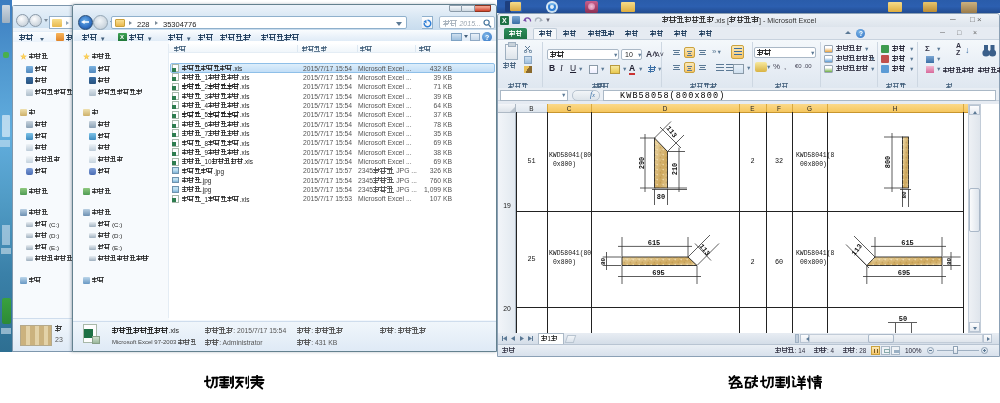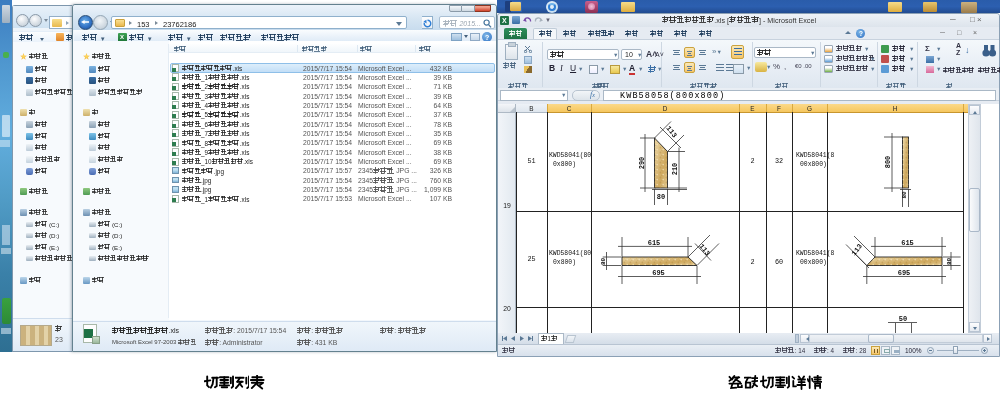--- a/index.html
+++ b/index.html
@@ -92,23 +92,23 @@
   <div style="width:13px;height:7px;background:linear-gradient(#f4f7fa,#cfd9e2);border:1px solid #8a9aa8;border-left:0"></div>
   <div style="width:16px;height:7px;background:linear-gradient(#f0a08c 20%,#d2442c);border:1px solid #8c3420;border-left:0;border-radius:0 0 2px 0"></div>
  </div>
  <div class="ab" style="left:5px;top:9.5px;width:15px;height:15px;border-radius:50%;background:radial-gradient(circle at 45% 38%,#6db2ea,#2f6fc2 60%,#1c4c8e);border:1px solid #2a4d74"></div>
  <div class="ab" style="left:8px;top:15px;width:8px;height:4px;background:#fff;clip-path:polygon(0 50%,45% 0,45% 30%,100% 30%,100% 70%,45% 70%,45% 100%)"></div>
  <div class="ab" style="left:20px;top:9.5px;width:15px;height:15px;border-radius:50%;background:radial-gradient(circle at 45% 38%,#f2f6f9,#ccd6df 65%,#b2c0cc);border:1px solid #93a5b4"></div>
  <div class="ab" style="left:37px;top:16px;width:0;height:0;border:3px solid transparent;border-top:4px solid #5b7995"></div>
  <div class="ab" style="left:38px;top:11px;width:296px;height:12.5px;background:#fff;border:1px solid #8fb0cc;border-radius:2px">
    <div class="ab" style="left:3px;top:2px;width:10px;height:8px;background:linear-gradient(#f9e093,#eab84e);border-radius:1px;border:1px solid #caa23e"></div>
    <div class="ab" style="left:17px;top:4px;width:0;height:0;border:2px solid transparent;border-left:3px solid #7c8b99"></div>
-   <span class="txt" style="left:25px;top:2.5px;font-size:7.5px;color:#222">153</span>
+   <span class="txt" style="left:25px;top:2.5px;font-size:7.5px;color:#222">228</span>
    <div class="ab" style="left:43px;top:4px;width:0;height:0;border:2px solid transparent;border-left:3px solid #7c8b99"></div>
-   <span class="txt" style="left:51px;top:2.5px;font-size:7.5px;color:#222">23762186</span>
+   <span class="txt" style="left:51px;top:2.5px;font-size:7.5px;color:#222">35304776</span>
    <div class="ab" style="right:4px;top:4.5px;width:0;height:0;border:3px solid transparent;border-top:4px solid #5b7995"></div>
  </div>
  <div class="ab" style="left:349px;top:11px;width:11px;height:12.5px;background:linear-gradient(#fefefe,#e8eef5);border:1px solid #8fb0cc;border-left:0">
    <svg class="ab" style="left:1px;top:2px" width="9" height="9" viewBox="0 0 9 9">
         <path d="M4.5 1.2a3.3 3.3 0 1 1-3.2 2.4" fill="none" stroke="#2f7fd6" stroke-width="1.4"></path>
         <path d="M0.5 2.6 L3.6 4.4 L3.4 0.8 Z" fill="#2f7fd6"></path>
       </svg>
  </div>
  <div class="ab" style="left:366px;top:11px;width:56px;height:12.5px;background:#fff;border:1px solid #a9bfd4;border-radius:2px">
    <span class="txt" style="left:3px;top:2.5px;font-size:7px;color:#9aa5b0;font-style:italic"><span class="z" style="--c:#a8b2bc"></span><span class="z b" style="--c:#a8b2bc"></span> 2015...</span>

